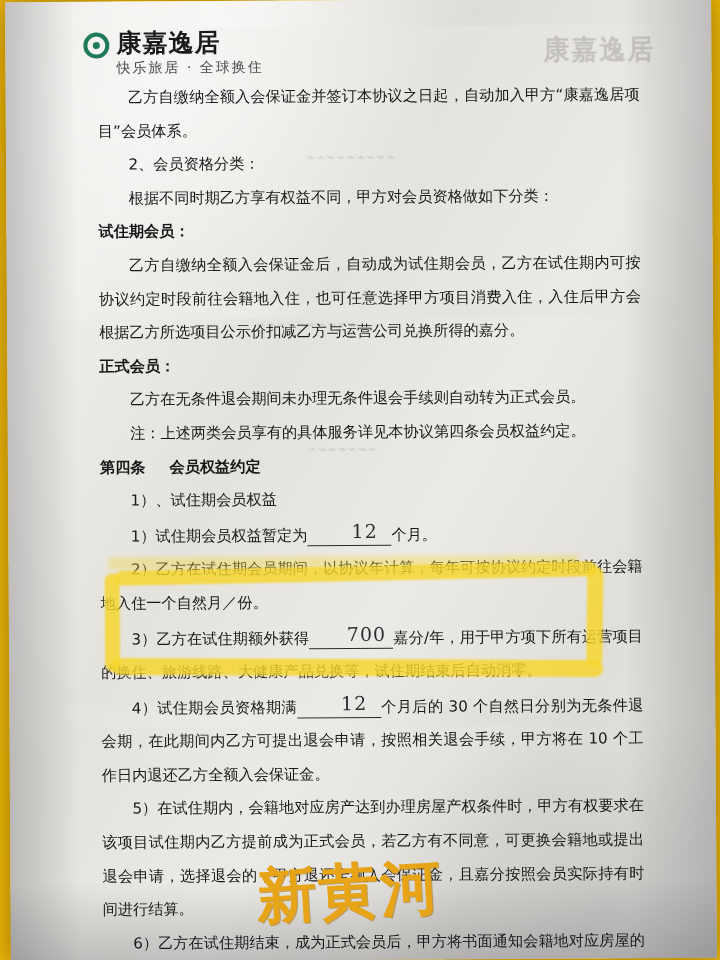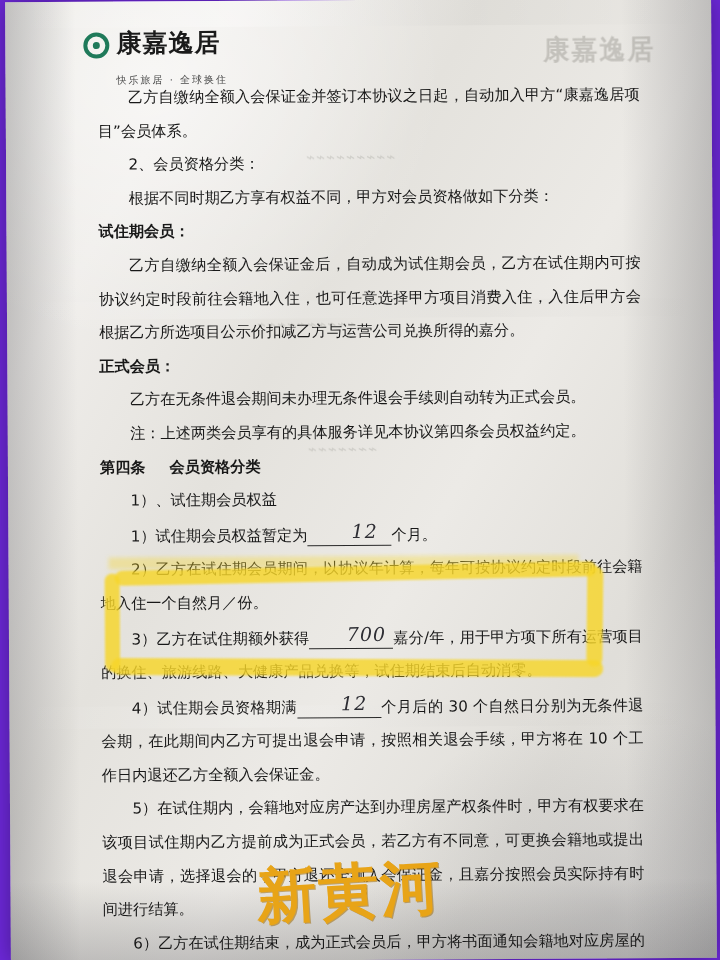--- a/index.html
+++ b/index.html
@@ -5,21 +5,21 @@
   html, body {
     margin: 0;
     padding: 0;
     background: #2b2b2b;
   }
   #page {
     position: relative;
     width: 720px;
     height: 960px;
     overflow: hidden;
-    background: #6d28d9;
+    background: #eab308;
     font-family: "DejaVu Sans", "Liberation Sans", sans-serif;
   }
   
   #paper {
     position: absolute;
     left: 8px;
     top: 0px;
     width: 706px;
     height: 960px;
     background:
@@ -76,24 +76,24 @@
   }
   .logo-text-main {
     font-family: "DejaVu Sans", "Liberation Sans", sans-serif;
     font-size: 25px;
     font-weight: bold;
     color: #1b1b1b;
     letter-spacing: 1px;
     line-height: 1.15;
   }
   .logo-text-sub {
-    font-size: 10px;
+    font-size: 14px;
     color: #4a4a4a;
     letter-spacing: 2px;
-    margin-top: 15px;
+    margin-top: 1px;
   }
   
   .ghost-top {
     position: absolute;
     right: 56px;
     top: 34px;
     font-size: 26px;
     font-weight: bold;
     color: rgba(150,148,142,0.45);
     letter-spacing: 2px;
@@ -131,21 +131,20 @@
   }
   .blank::after {
     content: "";
     position: absolute;
     left: 0; right: 0;
     bottom: 6px;
     border-bottom: 1px solid #2a2a2a;
   }
   .hand {
     font-family: "DejaVu Serif", "Liberation Serif", serif;
-    font-style: italic;
     font-size: 19px;
     color: #2d2d33;
     letter-spacing: 1px;
     position: relative;
     top: -2px;
   }
   
   #highlight-box {
     position: absolute;
     left: 96px;
@@ -243,21 +242,21 @@
         <p class="p b noind">试住期会员：</p>
 
         <p class="p">乙方自缴纳全额入会保证金后，自动成为试住期会员，乙方在试住期内可按协议约定时段前往会籍地入住，也可任意选择甲方项目消费入住，入住后甲方会根据乙方所选项目公示价扣减乙方与运营公司兑换所得的嘉分。</p>
 
         <p class="p b noind">正式会员：</p>
 
         <p class="p">乙方在无条件退会期间未办理无条件退会手续则自动转为正式会员。</p>
 
         <p class="p">注：上述两类会员享有的具体服务详见本协议第四条会员权益约定。</p>
 
-        <p class="heading"><span>第四条</span><span class="gap"></span><span>会员资格分类</span></p>
+        <p class="heading"><span>第四条</span><span class="gap"></span><span>会员权益约定</span></p>
 
         <p class="p">1）、试住期会员权益</p>
 
         <p class="p"><span>1）试住期会员权益暂定为</span><span class="blank"><span class="hand">12</span></span><span>个月。</span></p>
 
         <p class="p">2）乙方在试住期会员期间，以协议年计算，每年可按协议约定时段前往会籍地入住一个自然月／份。</p>
 
         <p class="p"><span>3）乙方在试住期额外获得</span><span class="blank"><span class="hand">700</span></span><span>嘉分/年，用于甲方项下所有运营项目的换住、旅游线路、大健康产品兑换等，试住期结束后自动消零。</span></p>
 
         <p class="p"><span>4）试住期会员资格期满</span><span class="blank"><span class="hand">12</span></span><span>个月后的 30 个自然日分别为无条件退会期，在此期间内乙方可提出退会申请，按照相关退会手续，甲方将在 10 个工作日内退还乙方全额入会保证金。</span></p>

